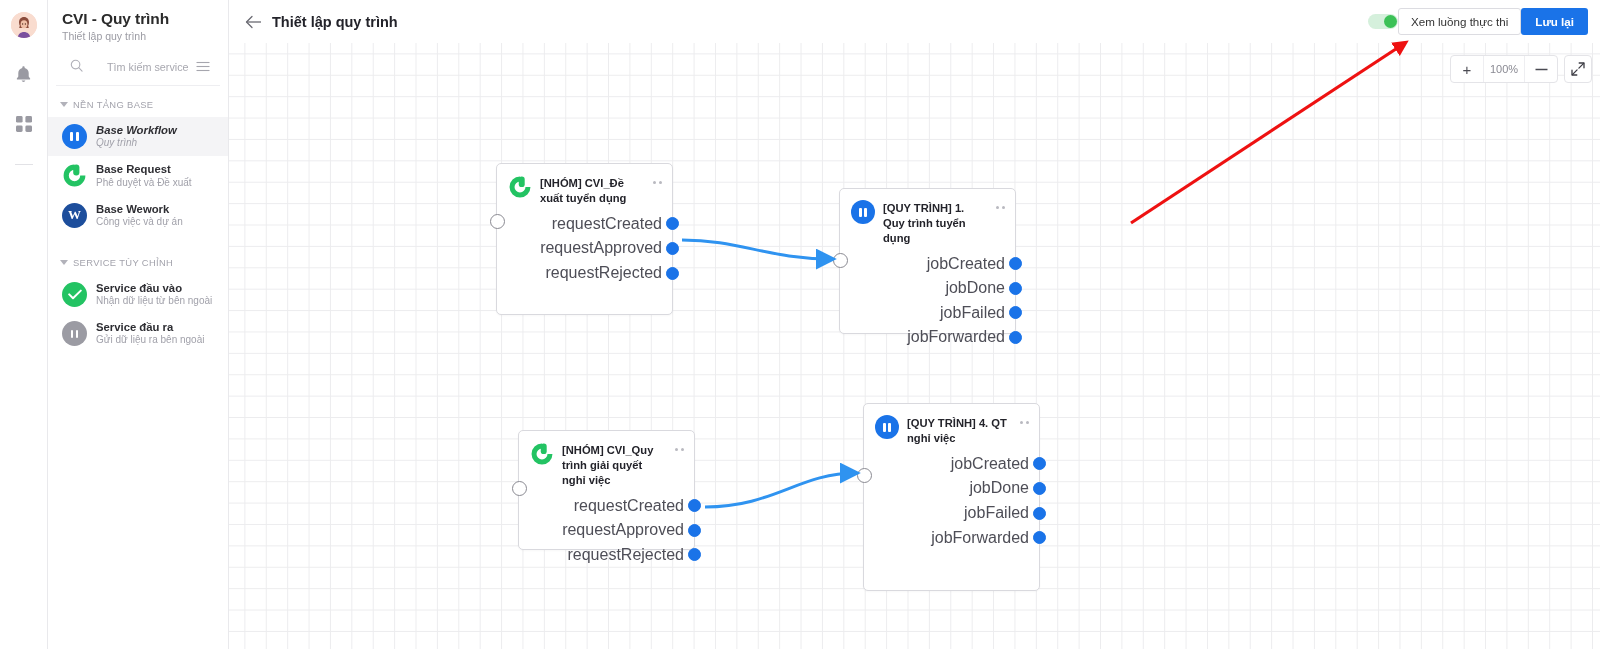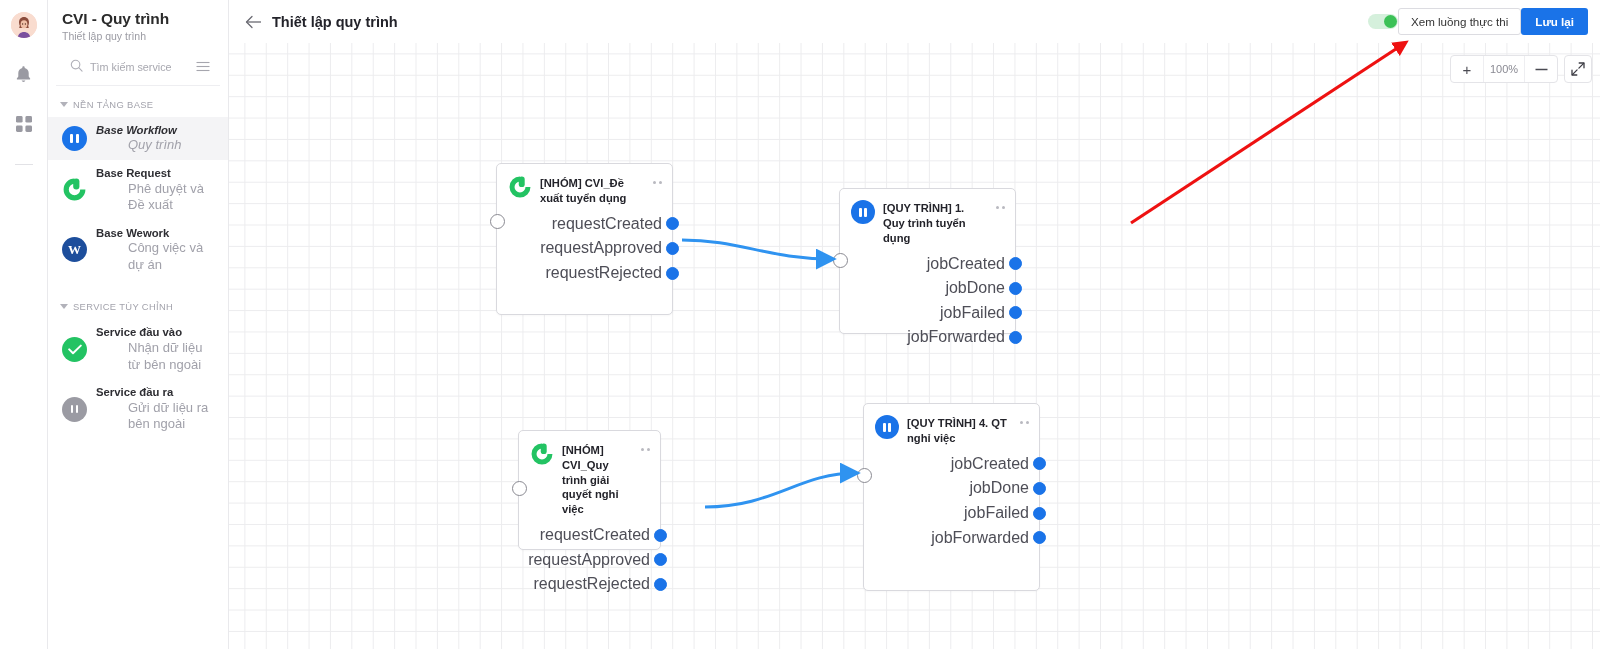--- a/index.html
+++ b/index.html
@@ -42,37 +42,37 @@
     padding: 10px 0 0 0;
   }
   .sb-title { font-size: 15.5px; font-weight: bold; color: #2b2b2b; padding: 0 14px; letter-spacing: -0.1px;}
   .sb-sub { font-size: 10.5px; color: #9b9ba3; padding: 2px 14px 0 14px; }
   .sb-search {
     display: flex; align-items: center; gap: 7px;
     padding: 12px 10px 9px 14px;
     border-bottom: 1px solid #eeeef1;
     margin: 4px 8px 0 8px;
   }
-  .sb-search .ph { font-size: 10.8px; color: #a8a8b0; flex: 1; }
+  .sb-search .ph { font-size: 10.8px; color: #a8a8b0; flex: 1; margin-left: 17px; }
   .sb-group-hd {
     display: flex; align-items: center; gap: 5px;
     padding: 13px 14px 7px 12px;
     font-size: 9.4px; color: #a3a3ac; letter-spacing: .35px;
     text-transform: uppercase;
   }
   .caret { width: 0; height: 0; border-left: 4px solid transparent; border-right: 4px solid transparent; border-top: 5px solid #b2b2ba; }
   .sb-item {
     display: flex; align-items: center; gap: 9px;
     padding: 6px 10px 6px 14px;
     cursor: pointer;
   }
   .sb-item.active { background: #f4f4f6; font-style: italic; }
   .sb-item .txt { line-height: 1.28; }
   .sb-item .nm { font-size: 11.3px; font-weight: bold; color: #2e2e33; }
-  .sb-item .ds { font-size: 13px; color: #a1a1aa; margin-left: 32px; }
+  .sb-item .ds { font-size: 10px; color: #a1a1aa; }
   .svc-ic { width: 25px; height: 25px; border-radius: 50%; flex: 0 0 25px; display:flex; align-items:center; justify-content:center; }
   .ic-wf { background: #1a73e8; }
   .ic-we { background: #1d4e9c; color:#fff; font-weight:bold; font-size:13px; font-family:"Liberation Serif", serif;}
   .ic-in { background: #23c363; }
   .ic-out { background: #9b9ba3; }
   .pausebars { display:flex; gap:2.5px; }
   .pausebars i { display:block; width:3px; height:9px; background:#fff; border-radius:1px; }
   .pausebars.sm i { width:2.6px; height:8px; }
 
   
@@ -407,21 +407,21 @@
             <span class="port-lbl">jobFailed</span>
             <span class="port-dot"></span>
           </div>
           <div class="port-row">
             <span class="port-lbl">jobForwarded</span>
             <span class="port-dot"></span>
           </div>
         </div>
       </div>
 
-      <div class="node" id="n2" style="left:289px; top:387px; width:143px; height:120px;">
+      <div class="node" id="n2" style="left:289px; top:387px; width:177px; height:120px;">
         <div class="in-port" style="top:50px;"></div>
         <div class="node-hd">
           <span class="node-ic">
             <svg width="24" height="24" viewBox="0 0 25 25">
               <path d="M12.5 1.6A10.9 10.9 0 1 0 23.4 12.5h-5.2a5.7 5.7 0 1 1-5.7-5.7z" fill="#23c363"></path>
               <rect x="11.2" y="1.6" width="6.2" height="11" rx="3" fill="#23c363"></rect>
             </svg>
           </span>
           <span class="node-ttl">[NHÓM] CVI_Quy trình giải quyết nghỉ việc</span>
           <span class="dots">

